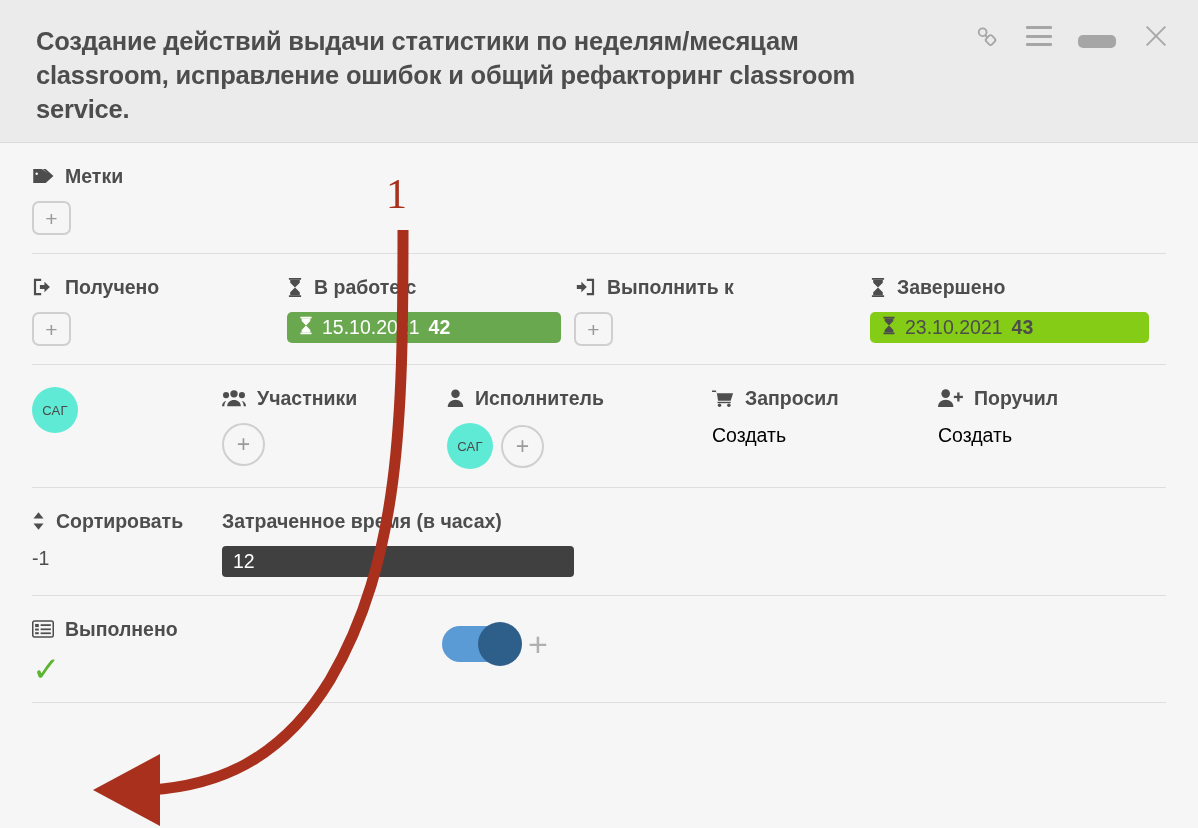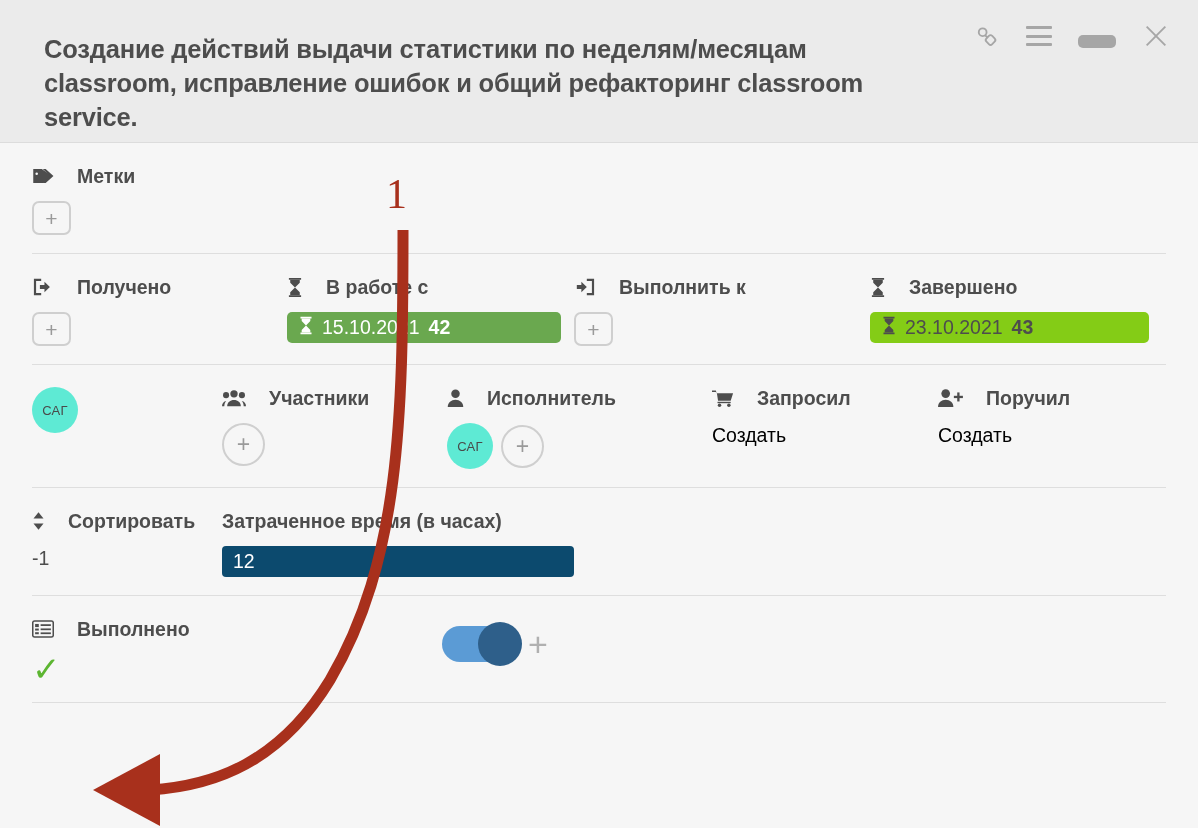--- a/index.html
+++ b/index.html
@@ -24,21 +24,21 @@
     padding: 20px 32px 0 32px;
     border-bottom: 1px solid #dcdcdc;
   }
   .title {
     font-size: 25.5px;
     font-weight: bold;
     color: #4d4d4d;
     line-height: 34px;
     letter-spacing: -0.2px;
     width: 890px;
-    margin: 12px;
+    margin: 4px;
   }
   .win-icons {
     position: absolute;
     top: 22px;
     right: 28px;
     display: flex;
     align-items: center;
     gap: 26px;
   }
   .win-icon {
@@ -74,21 +74,21 @@
   }
   .field { position: relative; }
 
   .f-label {
     font-size: 19.5px;
     font-weight: bold;
     color: #4d4d4d;
     white-space: nowrap;
     display: flex;
     align-items: center;
-    gap: 23px;
+    gap: 11px;
     margin-bottom: 14px;
     line-height: 22px;
   }
   .f-label .gl { color: #4d4d4d; font-size: 19px; display:inline-flex; align-items:center; }
 
   
   .plus-sq {
     width: 39px; height: 34px;
     border: 2px solid #cfcfcf;
     border-radius: 7px;
@@ -131,21 +131,21 @@
     box-sizing: border-box;
     font-size: 19.5px;
     color: #fff;
     white-space: nowrap;
   }
   .badge.green { background: #6aa84f; width: 274px; }
   .badge.gray  { background: #84cc16; color: #4d4d4d; width: 279px; }
   .badge b { font-weight: bold; }
 
   .bar-green {
-    background: #0c4a6e;
+    background: #404040;
     height: 31px;
     width: 352px;
     border-radius: 4px;
     color: #fff;
     font-size: 19.5px;
     display: flex; align-items: center;
     padding-left: 11px;
     box-sizing: border-box;
   }
 

